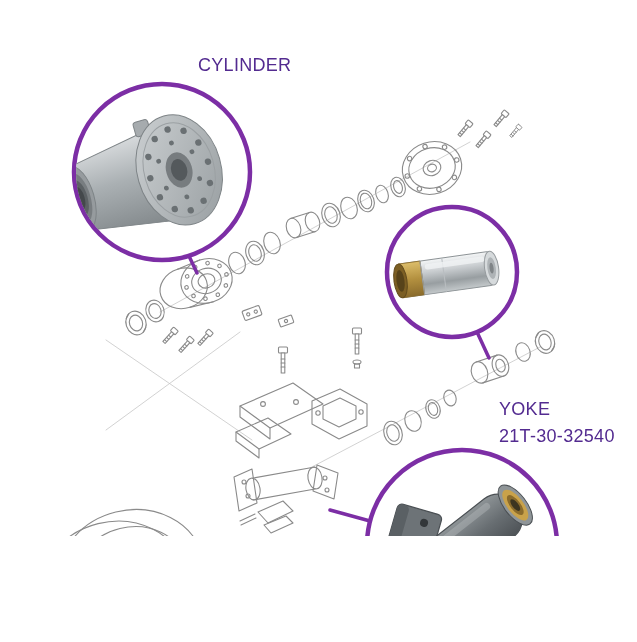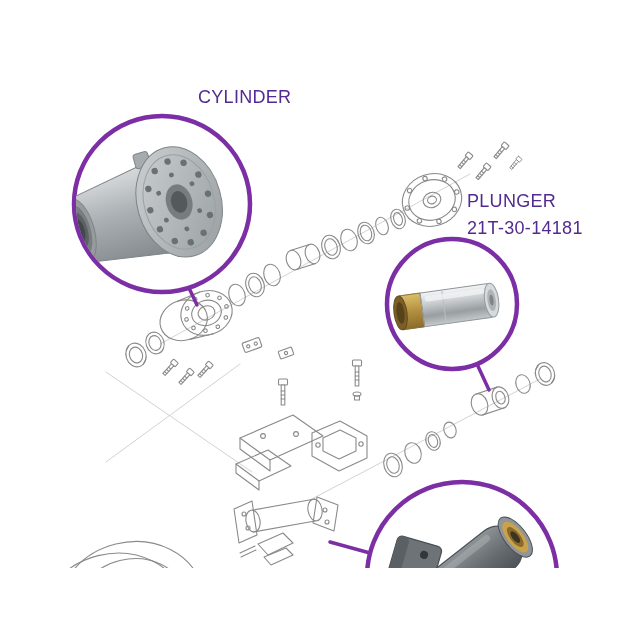--- a/index.html
+++ b/index.html
@@ -2,21 +2,20 @@
 <html><head>
 <meta charset="utf-8">
 <style>
   html,body{margin:0;padding:0;background:#ffffff;}
   .stage{
     position:relative;
     width:637px;height:536px;
     background:#ffffff;
     overflow:hidden;
     font-family:"Liberation Sans",sans-serif;
-    margin-top:32px;
   }
   .stage svg{position:absolute;left:0;top:0;}
   .label{
     position:absolute;
     color:#532b90;
     font-size:18px;
     line-height:27px;
     letter-spacing:.3px;
     white-space:nowrap;
   }
@@ -379,19 +378,19 @@
         </g>
       </g>
     </g>
   </g>
 </svg>
 
 <div class="label" id="label-cylinder">
   <div>CYLINDER</div>
 </div>
 
-<div class="label" id="label-plunger">
-  <div>PLUNGER</div>
-  <div>21T-30-14181</div>
+
+<div class="label" id="label-yoke">
+  <div>YOKE</div>
+  <div>21T-30-32540</div>
 </div>
 
-
 </div>
 
 </body></html>

